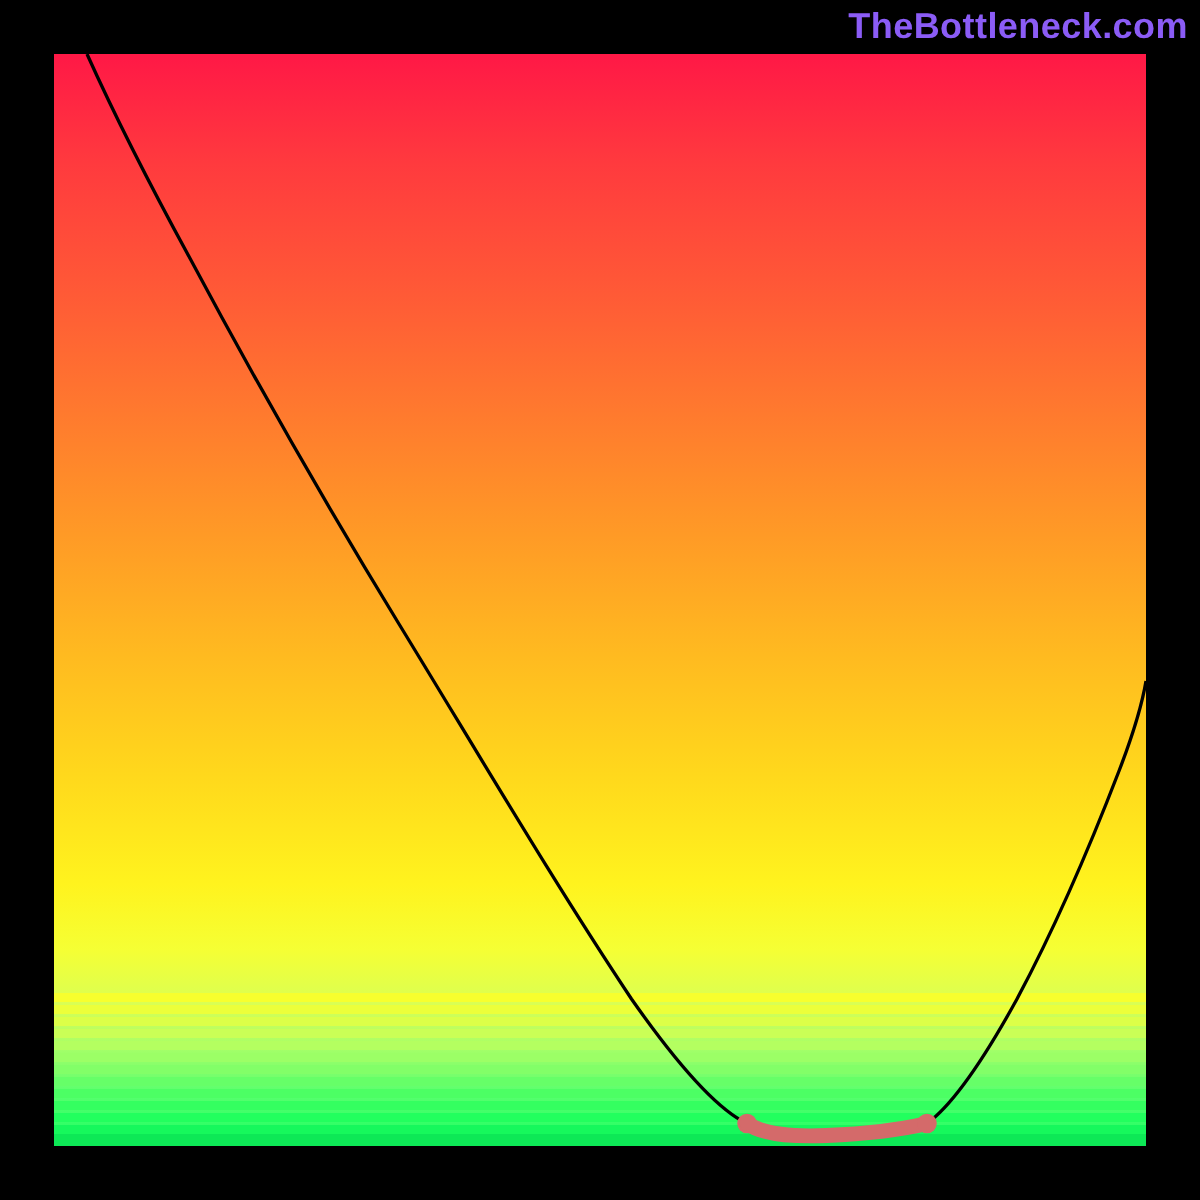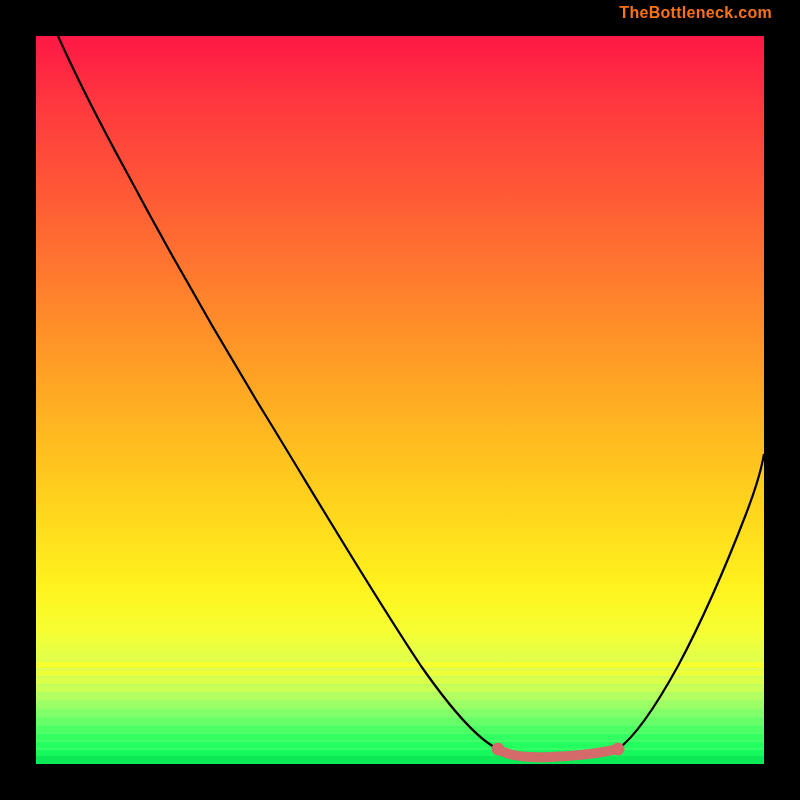--- a/index.html
+++ b/index.html
@@ -12,23 +12,23 @@
     font-family: Arial, Helvetica, sans-serif;
   }
   .frame {
     position: relative;
     width: 800px;
     height: 800px;
   }
   .watermark {
     position: absolute;
     top: 4px;
-    right: 28px;
-    color: #f97316;
-    font-size: 16px;
+    right: 8px;
+    color: #8b5cf6;
+    font-size: 24px;
     font-weight: 600;
     letter-spacing: 0.3px;
     z-index: 10;
   }
   .plot-area {
     position: absolute;
     left: 36px;
     top: 36px;
     width: 728px;
     height: 728px;

